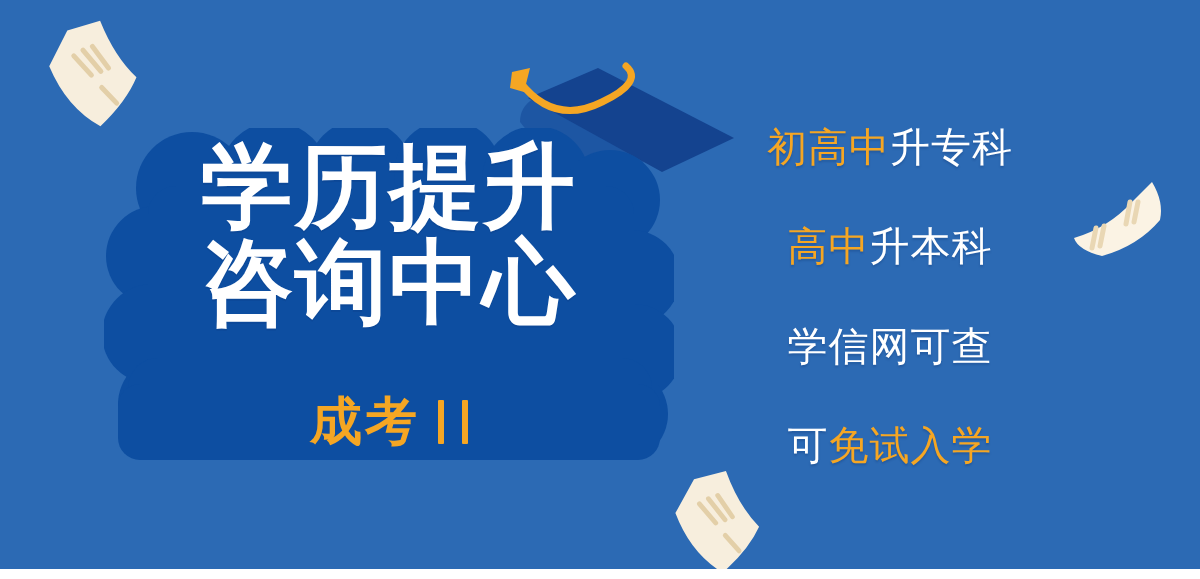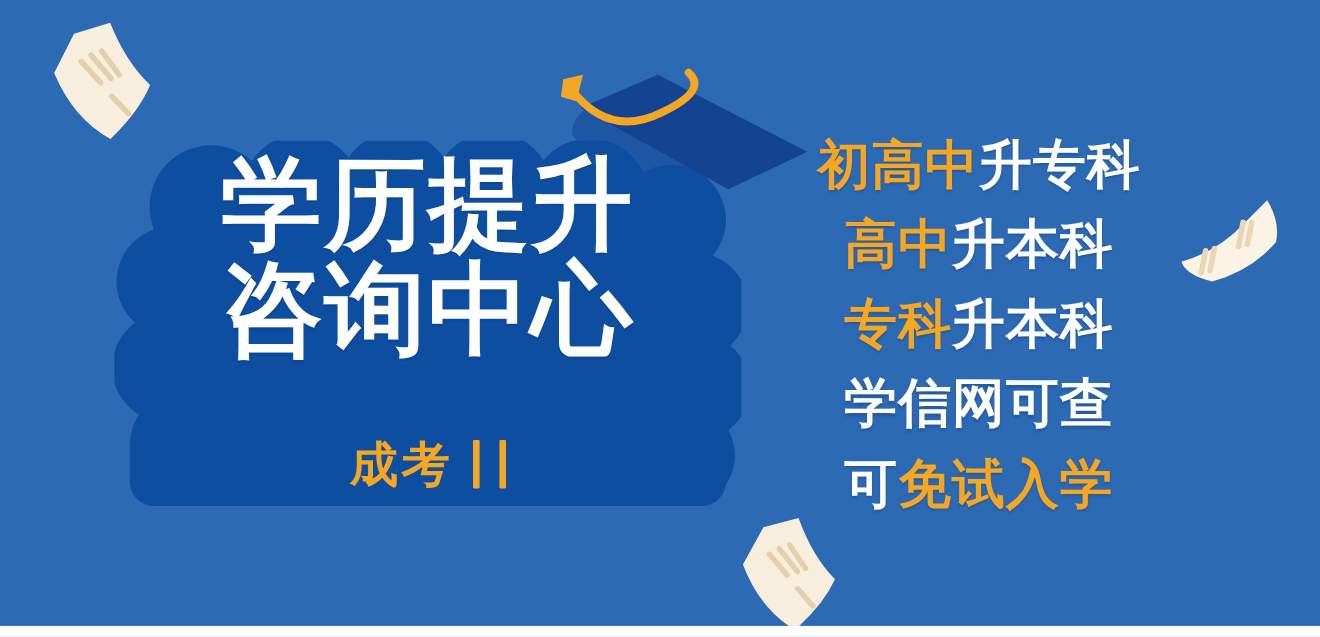--- a/index.html
+++ b/index.html
@@ -82,21 +82,21 @@
     width: 542px;
     height: 76px;
     background: #0d4ea1;
     border-radius: 22px;
     display: flex;
     align-items: center;
     justify-content: center;
   }
   .sub-band-text {
     color: #f5a623;
-    font-size: 44px;
+    font-size: 52px;
     font-weight: 700;
     letter-spacing: 3px;
     white-space: nowrap;
     display: flex;
     align-items: center;
     gap: 18px;
   }
   .sub-sep {
     display: inline-block;
     width: 6px;
@@ -111,22 +111,22 @@
     left: 740px;
     top: 126px;
     width: 300px;
     height: 340px;
     display: flex;
     flex-direction: column;
     align-items: center;
     justify-content: space-between;
   }
   .feature-line {
-    font-size: 48px;
-    font-weight: 700;
+    font-size: 40px;
+    font-weight: 400;
     letter-spacing: 1px;
     white-space: nowrap;
     line-height: 1.05;
     text-shadow: 0 2px 2px rgba(10,45,100,0.25);
   }
   .hl-orange { color: #f5a623; }
   .hl-white  { color: #ffffff; }
 </style>
 </head>
 <body>
@@ -220,23 +220,20 @@
   </div>
 
   <div class="feature-list">
     <div class="feature-line">
       <span class="hl-orange">初高中</span><span class="hl-white">升专科</span>
     </div>
     <div class="feature-line">
       <span class="hl-orange">高中</span><span class="hl-white">升本科</span>
     </div>
     <div class="feature-line">
-      <span class="hl-orange">专科</span><span class="hl-white">升本科</span>
-    </div>
-    <div class="feature-line">
       <span class="hl-white">学信网可查</span>
     </div>
     <div class="feature-line">
       <span class="hl-white">可</span><span class="hl-orange">免试入学</span>
     </div>
   </div>
 
 </div>
 
 </body></html>

